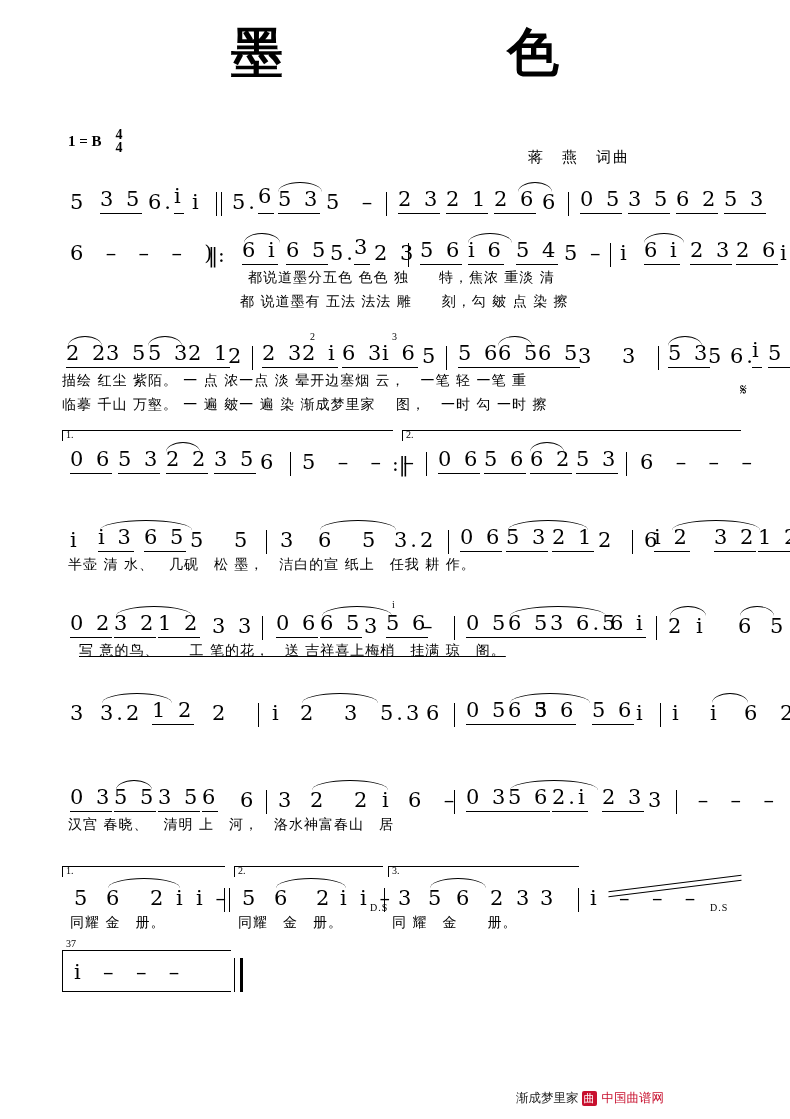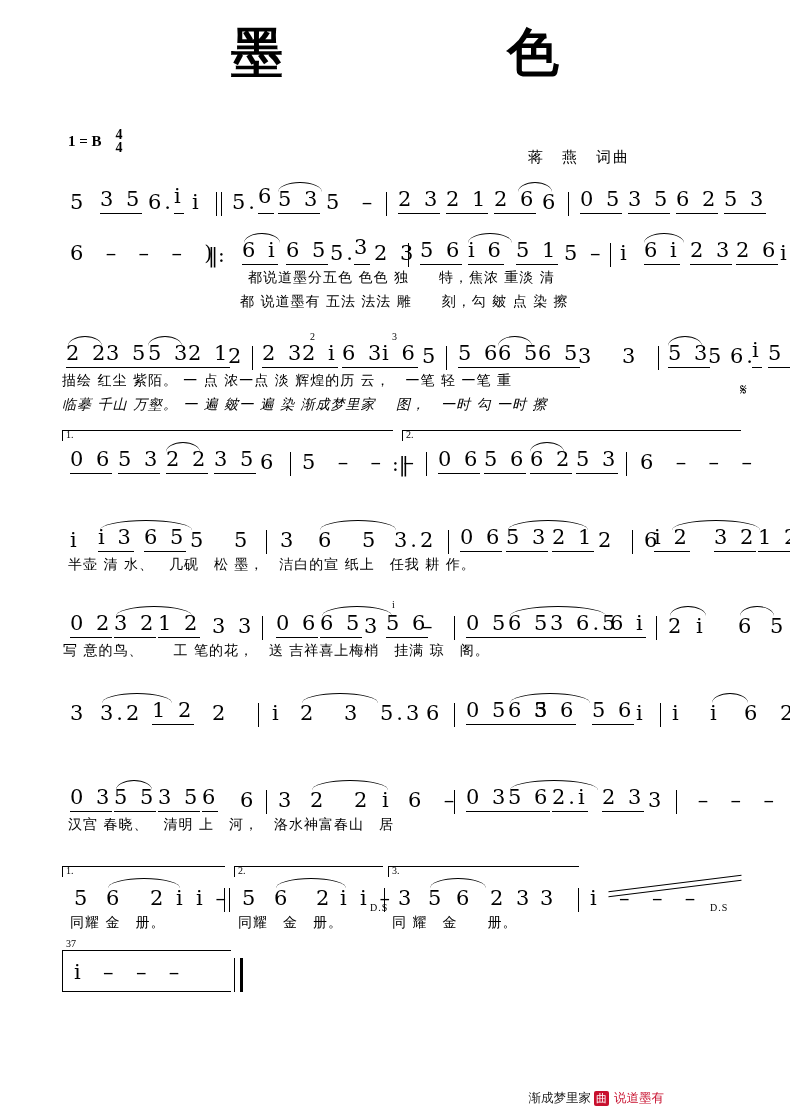--- a/index.html
+++ b/index.html
@@ -244,21 +244,21 @@
       <span class="repeat" style="left:146px;bottom:2px;">‖:</span>
       <span class="cell n u1" style="left:180px;bottom:4px;">6 i</span>
       <span class="cell n u1" style="left:224px;bottom:4px;">6 5</span>
       <span class="cell n" style="left:268px;bottom:4px;">5.</span>
       <span class="cell n u2" style="left:292px;bottom:4px;">3</span>
       <span class="cell n" style="left:312px;bottom:4px;">2 3</span>
       <span class="slur" style="left:182px;bottom:26px;width:36px;"></span>
       <span class="bar" style="left:346px;bottom:2px;height:24px;"></span>
       <span class="cell n u1" style="left:358px;bottom:4px;">5 6</span>
       <span class="cell n u1" style="left:406px;bottom:4px;">i 6</span>
-      <span class="cell n u1" style="left:454px;bottom:4px;">5 1</span>
+      <span class="cell n u1" style="left:454px;bottom:4px;">5 4</span>
       <span class="cell n" style="left:502px;bottom:4px;">5 –</span>
       <span class="slur" style="left:406px;bottom:26px;width:44px;"></span>
       <span class="bar" style="left:548px;bottom:2px;height:24px;"></span>
       <span class="cell n" style="left:558px;bottom:4px;">i</span>
       <span class="cell n u1" style="left:582px;bottom:4px;">6 i</span>
       <span class="cell n u1" style="left:628px;bottom:4px;">2 3</span>
       <span class="cell n u1" style="left:674px;bottom:4px;">2 6</span>
       <span class="cell n" style="left:718px;bottom:4px;">i</span>
       <span class="slur" style="left:582px;bottom:26px;width:40px;"></span>
     </div>
@@ -297,24 +297,24 @@
       <span class="bar" style="left:596px;bottom:2px;height:24px;"></span>
       <span class="cell n u1" style="left:606px;bottom:4px;">5 3</span>
       <span class="cell n" style="left:646px;bottom:4px;">5</span>
       <span class="cell n" style="left:668px;bottom:4px;">6.</span>
       <span class="cell n u2" style="left:690px;bottom:4px;">i</span>
       <span class="cell n u1" style="left:706px;bottom:4px;">5 6</span>
 
       <span class="slur" style="left:606px;bottom:26px;width:34px;"></span>
     </div>
     <div class="lyr">
-      <span class="cell" style="left:0px;">描绘 红尘 紫陌。 一 点 浓一点 淡 辉煌的历 云，　一笔 轻 一笔 重</span>
-    </div>
-    <div class="lyr">
-      <span class="cell" style="left:0px;font-style:italic;">临摹 千山 万壑。 一 遍 皴一 遍 染 渐成梦里家 　图，　一时 勾 一时 擦</span>
+      <span class="cell" style="left:0px;">描绘 红尘 紫陌。 一 点 浓一点 淡 晕开边塞烟 云，　一笔 轻 一笔 重</span>
+    </div>
+    <div class="lyr">
+      <span class="cell" style="left:0px;">临摹 千山 万壑。 一 遍 皴一 遍 染 渐成梦里家 　图，　一时 勾 一时 擦</span>
       <span class="segno" style="left:678px;top:-16px;">𝄋</span>
     </div>
   </div>
 
   <div class="system" style="top:430px;">
     <div class="volta" style="left:0px;top:0px;width:330px;">
       <span>1.</span>
     </div>
     <div class="volta" style="left:340px;top:0px;width:338px;">
       <span>2.</span>
@@ -396,21 +396,21 @@
       <span class="slur" style="left:448px;bottom:26px;width:96px;"></span>
       <span class="bar" style="left:594px;bottom:2px;height:24px;"></span>
       <span class="cell n" style="left:606px;bottom:4px;">2</span>
       <span class="cell n" style="left:634px;bottom:4px;">i</span>
       <span class="cell n" style="left:676px;bottom:4px;">6</span>
       <span class="cell n" style="left:708px;bottom:4px;">5&nbsp;&nbsp;–</span>
       <span class="slur" style="left:608px;bottom:26px;width:36px;"></span>
       <span class="slur" style="left:678px;bottom:26px;width:34px;"></span>
     </div>
     <div class="lyr">
-      <span class="cell" style="left:1px;">写 意的鸟、　　工 笔的花，　送 吉祥喜上梅梢　挂满 琼　阁。</span>
+      <span class="cell" style="left:17px;text-decoration:underline;">写 意的鸟、　　工 笔的花，　送 吉祥喜上梅梢　挂满 琼　阁。</span>
     </div>
   </div>
 
   <div class="system" style="top:695px;">
     <div class="staff">
       <span class="cell n" style="left:8px;bottom:4px;">3</span>
       <span class="cell n" style="left:38px;bottom:4px;">3.2</span>
       <span class="cell n u1" style="left:90px;bottom:4px;">1 2</span>
       <span class="cell n" style="left:150px;bottom:4px;">2</span>
       <span class="slur" style="left:40px;bottom:26px;width:70px;"></span>
@@ -522,16 +522,16 @@
       <span class="bar" style="left:172px;bottom:-4px;height:34px;"></span>
       <span class="bar" style="left:178px;bottom:-4px;height:34px;width:3.2px;"></span>
     </div>
   </div>
 
   <div class="footer">
     <span>渐成梦里家</span>
     <span class="logo">
       <span class="sq">曲</span>
     </span>
-    <span class="site">说道墨有</span>
+    <span class="site">中国曲谱网</span>
   </div>
 
 </div>
 
 </body></html>

